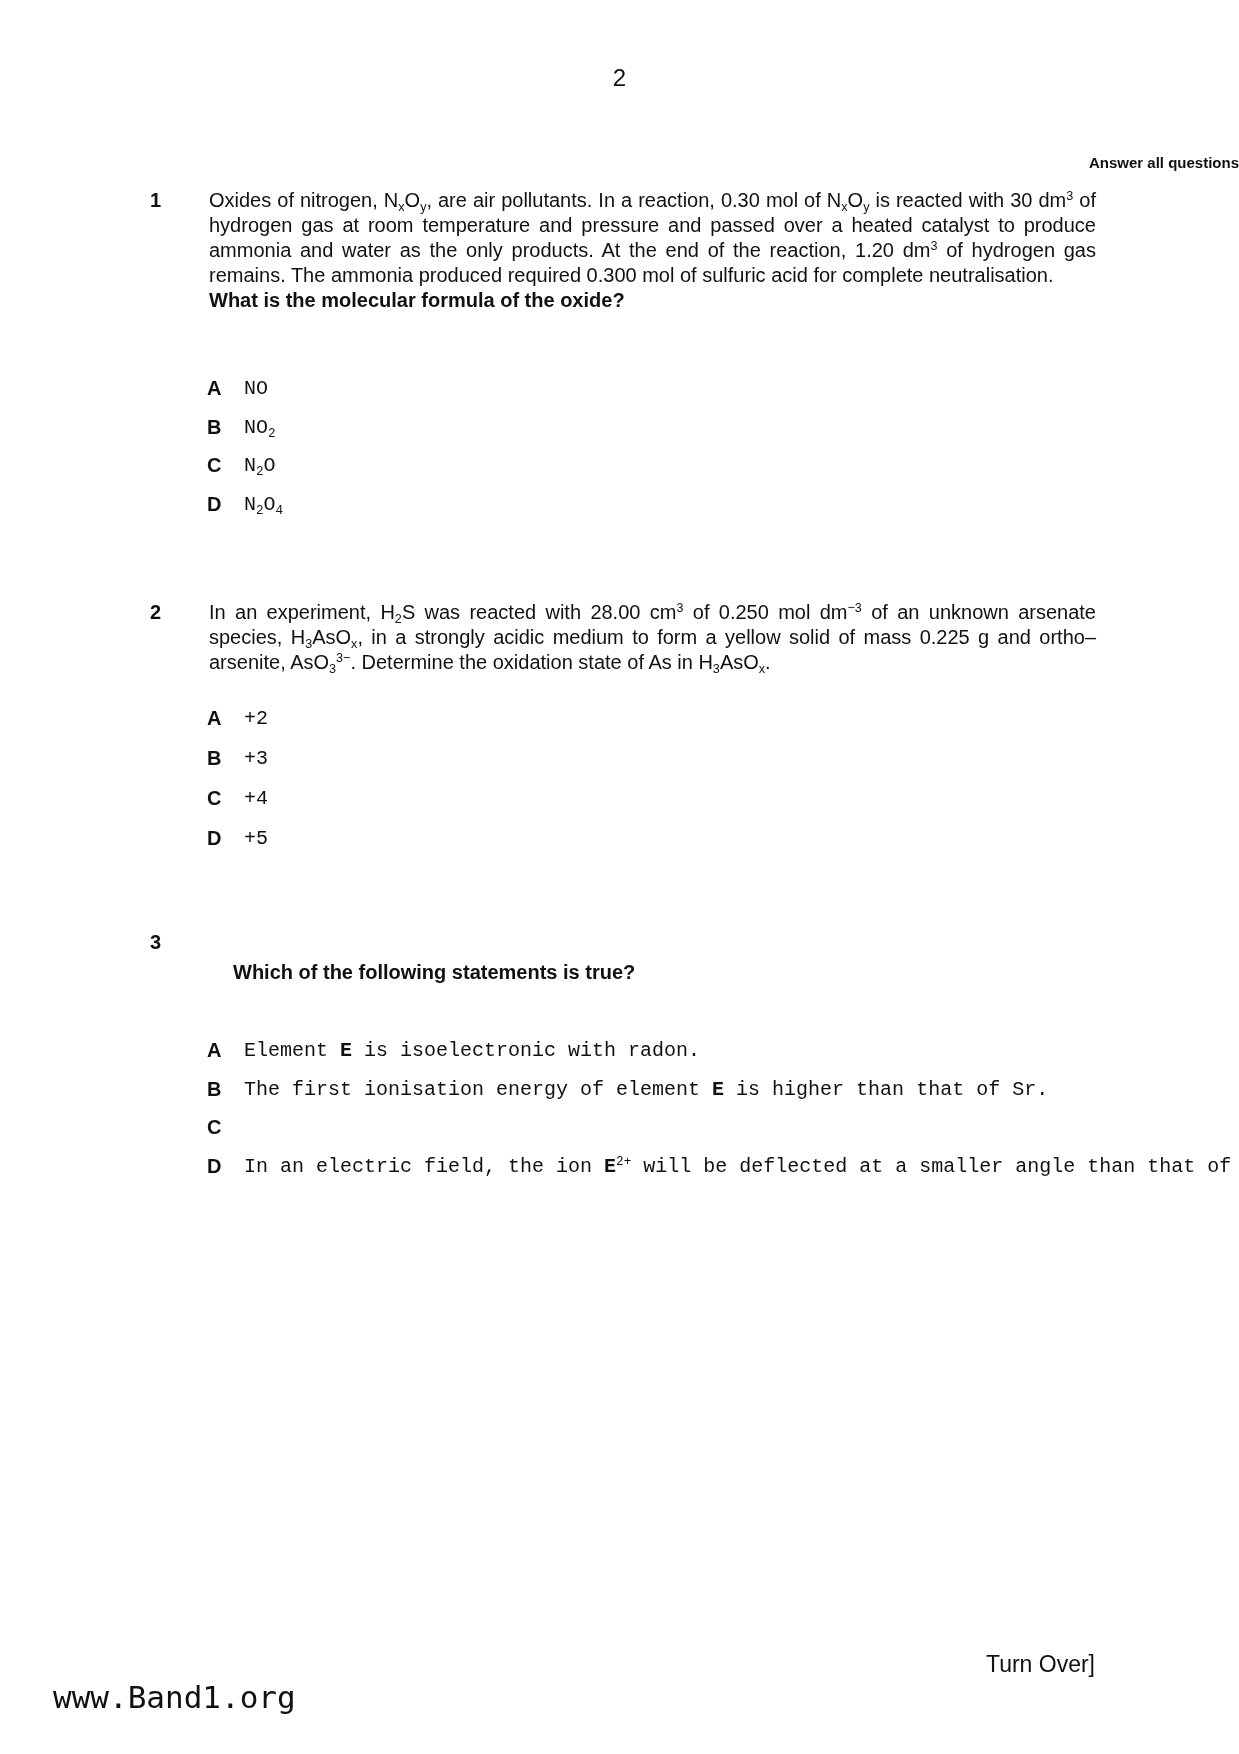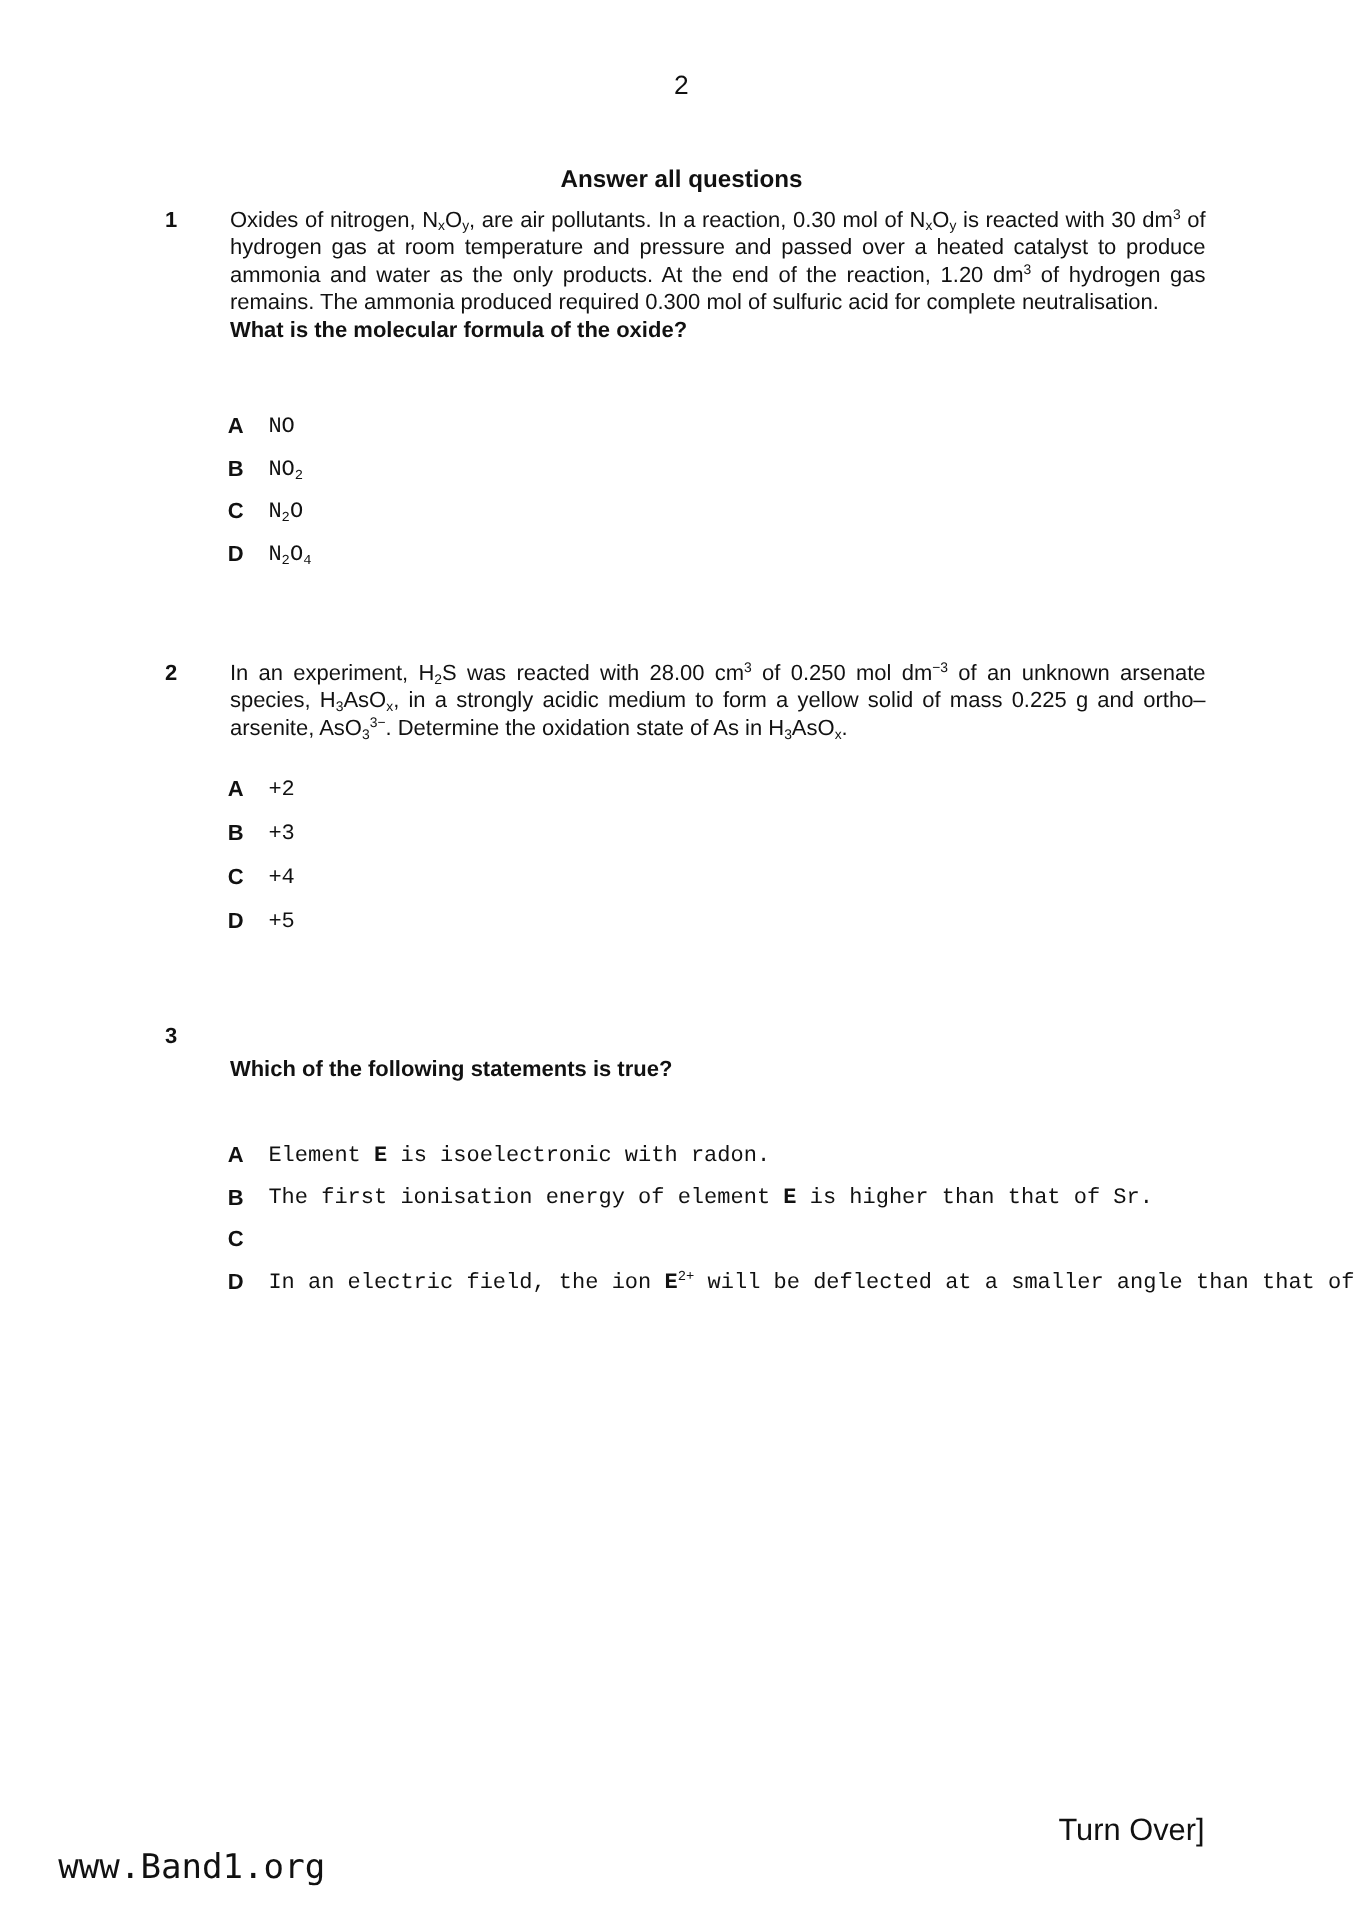--- a/index.html
+++ b/index.html
@@ -16,23 +16,23 @@
   }
   .page-number{
     position:absolute;
     top:64px; left:0; width:1239px;
     text-align:center;
     font-size:24px; line-height:28px;
   }
   .heading{
     position:absolute;
     top:150px; left:0; width:1239px;
-    text-align:center;
+    text-align:right;
     font-weight:bold;
-    font-size:22px; line-height:26px;
+    font-size:15px; line-height:26px;
   }
   .question{
     position:absolute;
     left:150px;
     width:946px;
     display:flex;
   }
   .qnum{
     width:59px;
     flex:0 0 59px;
@@ -45,20 +45,21 @@
     margin:0;
     text-align:justify;
   }
   .prompt{
     margin:0;
     text-align:left;
     font-weight:bold;
   }
   .q3-prompt{
     margin-top:30px;
+    margin-left:24px;
   }
   .options{
     position:absolute;
     left:207px;
     width:900px;
   }
   .option{
     display:flex;
     line-height:25px;
   }
@@ -78,21 +79,21 @@
     line-height:0;
   }
   sub{vertical-align:-0.28em;}
   sup{vertical-align:0.55em;}
   .footer-right{
     position:absolute;
     top:1650px;
     left:150px;
     width:945px;
     text-align:right;
-    font-size:28px; line-height:28px;
+    font-size:23px; line-height:28px;
   }
   .footer-left{
     position:absolute;
     top:1682px;
     left:53px;
     font-family:"DejaVu Sans Mono","Liberation Mono",monospace;
     font-size:31px; line-height:30px;
   }
 </style>
 </head>

